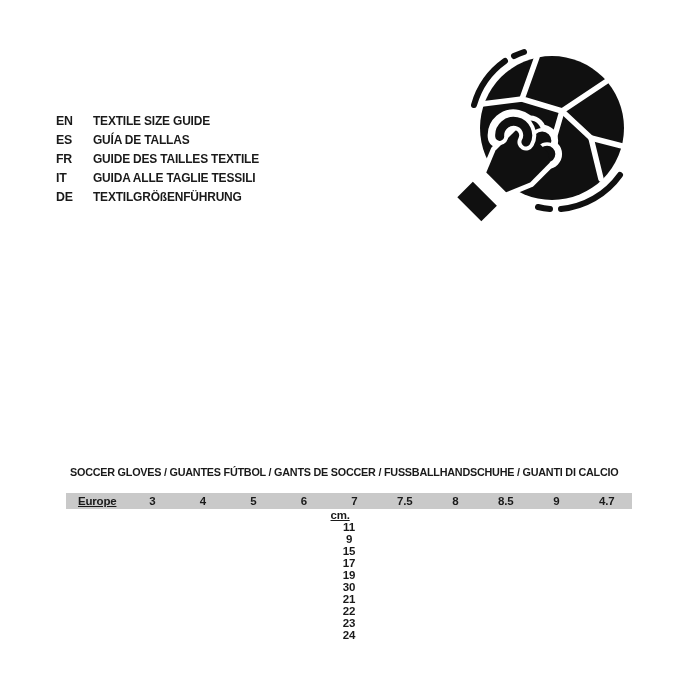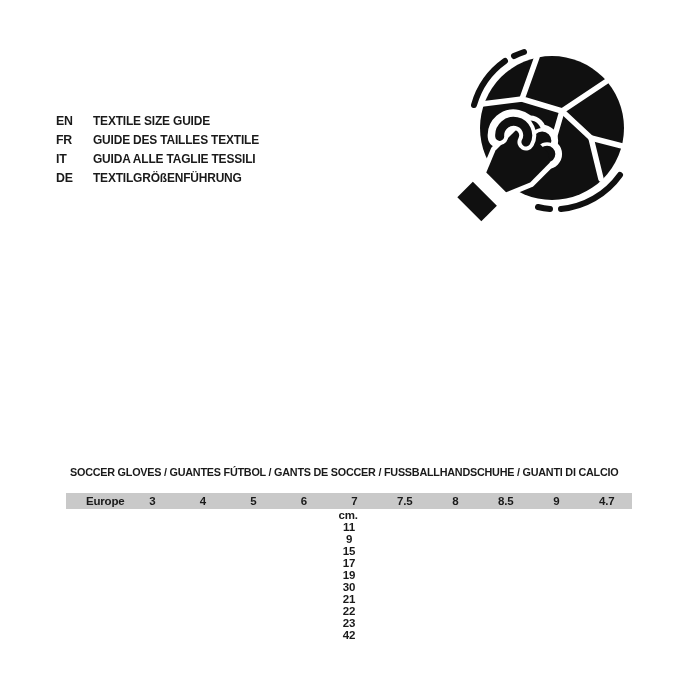--- a/index.html
+++ b/index.html
@@ -34,30 +34,34 @@
     font-size:11.5px; font-weight:bold; letter-spacing:-0.25px; white-space:nowrap;
     transform:scaleX(0.94); transform-origin:0 0;
   }
   .size-table {
     position:absolute; left:66px; top:493px; width:566px;
     font-size:11.5px; font-weight:bold; letter-spacing:-0.2px;
   }
   .t-row { display:flex; align-items:center; }
   .t-row.hl { background:#c9c9c9; height:16px; }
   .t-row.plain { height:19px;flex-direction:column; }
-  .t-label { width:61px; padding-left:20px; }
+  .t-label { width:61px; padding-left:12px;text-decoration:underline; }
   .t-cell { flex:1; text-align:center; }
 </style>
 </head>
 <body>
 
 <div class="lang-block">
   <div class="lang-row">
     <span class="lang-code">EN</span>
     <span class="lang-label">TEXTILE SIZE GUIDE</span>
+  </div>
+  <div class="lang-row">
+    <span class="lang-code">ES</span>
+    <span class="lang-label">GUÍA DE TALLAS</span>
   </div>
   <div class="lang-row">
     <span class="lang-code">FR</span>
     <span class="lang-label">GUIDE DES TAILLES TEXTILE</span>
   </div>
   <div class="lang-row">
     <span class="lang-code">IT</span>
     <span class="lang-label">GUIDA ALLE TAGLIE TESSILI</span>
   </div>
   <div class="lang-row">
@@ -129,15 +133,15 @@
     <span class="t-label">cm.</span>
     <span class="t-cell">11</span>
     <span class="t-cell">9</span>
     <span class="t-cell">15</span>
     <span class="t-cell">17</span>
     <span class="t-cell">19</span>
     <span class="t-cell">30</span>
     <span class="t-cell">21</span>
     <span class="t-cell">22</span>
     <span class="t-cell">23</span>
-    <span class="t-cell">42</span>
+    <span class="t-cell">24</span>
   </div>
 </div>
 
 </body></html>

